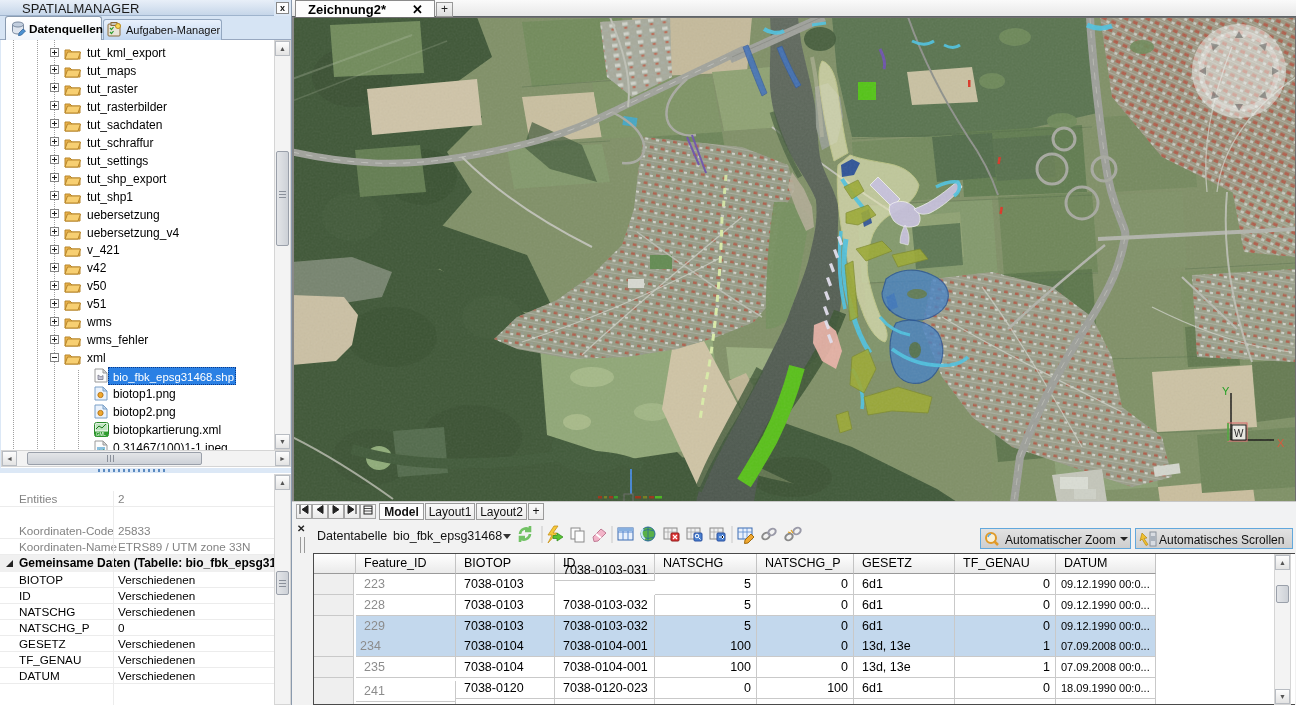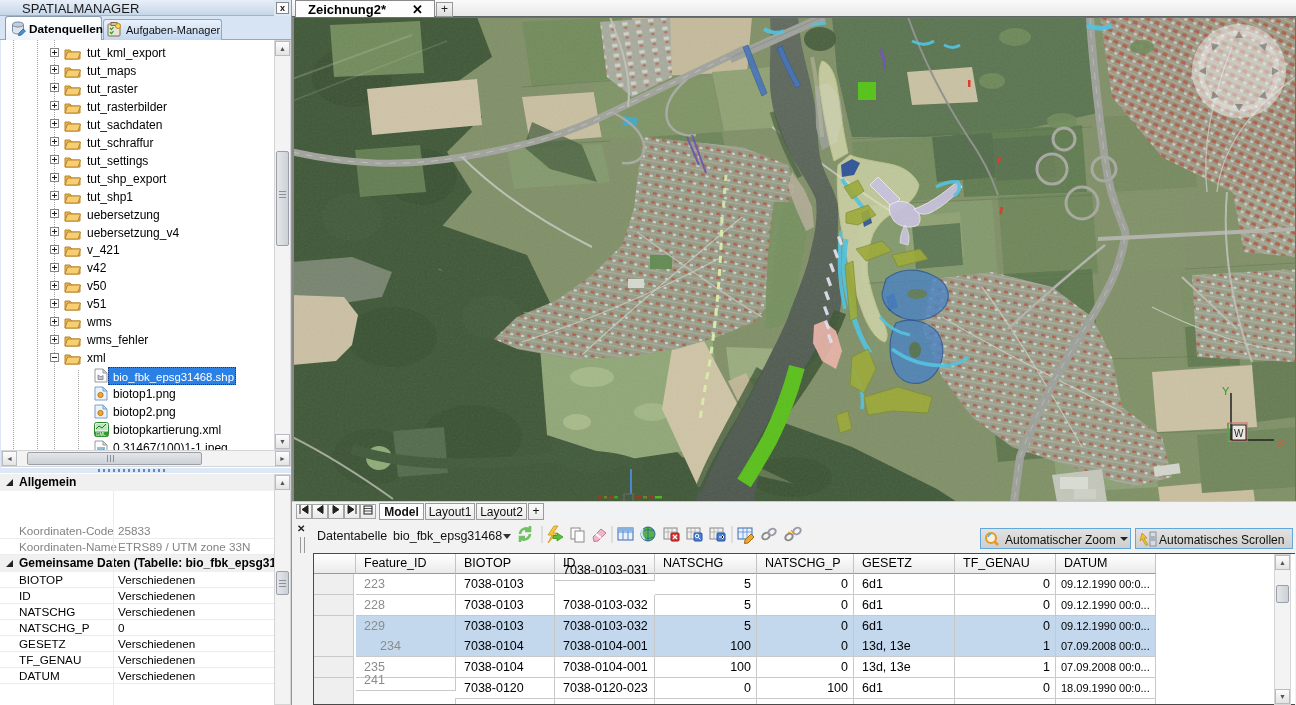--- a/index.html
+++ b/index.html
@@ -327,23 +327,23 @@
     <div class="grip" style="left:4px;top:150px;width:7px;height:9px"></div>
   </div>
 <div class="a sbh" style="left:1px;top:450px;width:290px">
     <div class="sba" style="left:0;top:0">◄</div>
     <div class="sba" style="left:273px;top:0">►</div>
     <div class="sbt sbth" style="left:25px;top:1px;width:175px;height:13px"></div>
     <div class="griph" style="left:105px;top:4px;width:9px;height:7px"></div>
   </div>
 <div class="a" style="left:98px;top:469px;width:68px;height:3px;background-image:repeating-linear-gradient(90deg,#5a8ac0 0 2px,transparent 2px 5px)"></div>
 <div class="a" id="pg">
-<div class="pgh" style="top:1px">
-      <span class="tri"></span>
-      <span style="position:absolute;left:19px">Allgemein</span>
+<div class="pgr" style="top:18px">
+      <span class="pgn gray">Entities</span>
+      <span class="pgv gray">2</span>
     </div>
 <div class="pgr" style="top:50px">
       <span class="pgn gray">Koordinaten-Code</span>
       <span class="pgv gray">25833</span>
     </div>
 <div class="pgr" style="top:66px">
       <span class="pgn gray">Koordinaten-Name </span>
       <span class="pgv gray">ETRS89 / UTM zone 33N</span>
     </div>
 <div class="pgh" style="top:82px">
@@ -816,21 +816,21 @@
 <div class="gc sel num" style="left:443px;top:62px;width:97px">0</div>
 <div class="gc sel" style="left:540px;top:62px;width:101px">
         <span style="position:absolute;left:8px;white-space:nowrap">6d1</span>
       </div>
 <div class="gc sel num" style="left:641px;top:62px;width:101px">0</div>
 <div class="gc sel" style="left:742px;top:62px;width:100px;font-size:11px">
         <span style="position:absolute;left:5px;white-space:nowrap">09.12.1990 00:0...</span>
       </div>
 <div class="gc gsel" style="left:0;top:82px;width:40px"></div>
 <div class="gc sel" style="left:42px;top:82px;width:100px">
-        <span class="gfid" style="position:absolute;left:24px">234</span>
+        <span class="gfid" style="position:absolute;left:4px">234</span>
       </div>
 <div class="gc sel" style="left:142px;top:82px;width:99px">
         <span style="position:absolute;left:8px;white-space:nowrap">7038-0104</span>
       </div>
 <div class="gc sel" style="left:241px;top:82px;width:100px">
         <span style="position:absolute;left:8px;white-space:nowrap">7038-0104-001</span>
       </div>
 <div class="gc sel num" style="left:341px;top:82px;width:102px">100</div>
 <div class="gc sel num" style="left:443px;top:82px;width:97px">0</div>
 <div class="gc sel" style="left:540px;top:82px;width:101px">
@@ -853,21 +853,21 @@
 <div class="gc num" style="left:341px;top:103px;width:102px">100</div>
 <div class="gc num" style="left:443px;top:103px;width:97px">0</div>
 <div class="gc" style="left:540px;top:103px;width:101px">
         <span style="position:absolute;left:8px;white-space:nowrap">13d, 13e</span>
       </div>
 <div class="gc num" style="left:641px;top:103px;width:101px">1</div>
 <div class="gc" style="left:742px;top:103px;width:100px;font-size:11px">
         <span style="position:absolute;left:5px;white-space:nowrap">07.09.2008 00:0...</span>
       </div>
 <div class="gc gsel" style="left:0;top:124px;width:40px"></div>
-<div class="gc" style="left:42px;top:116px;width:100px">
+<div class="gc" style="left:42px;top:127px;width:100px">
         <span class="gfid" style="position:absolute;left:8px">241</span>
       </div>
 <div class="gc" style="left:142px;top:124px;width:99px">
         <span style="position:absolute;left:8px;white-space:nowrap">7038-0120</span>
       </div>
 <div class="gc" style="left:241px;top:124px;width:100px">
         <span style="position:absolute;left:8px;white-space:nowrap">7038-0120-023</span>
       </div>
 <div class="gc num" style="left:341px;top:124px;width:102px">0</div>
 <div class="gc num" style="left:443px;top:124px;width:97px">100</div>

